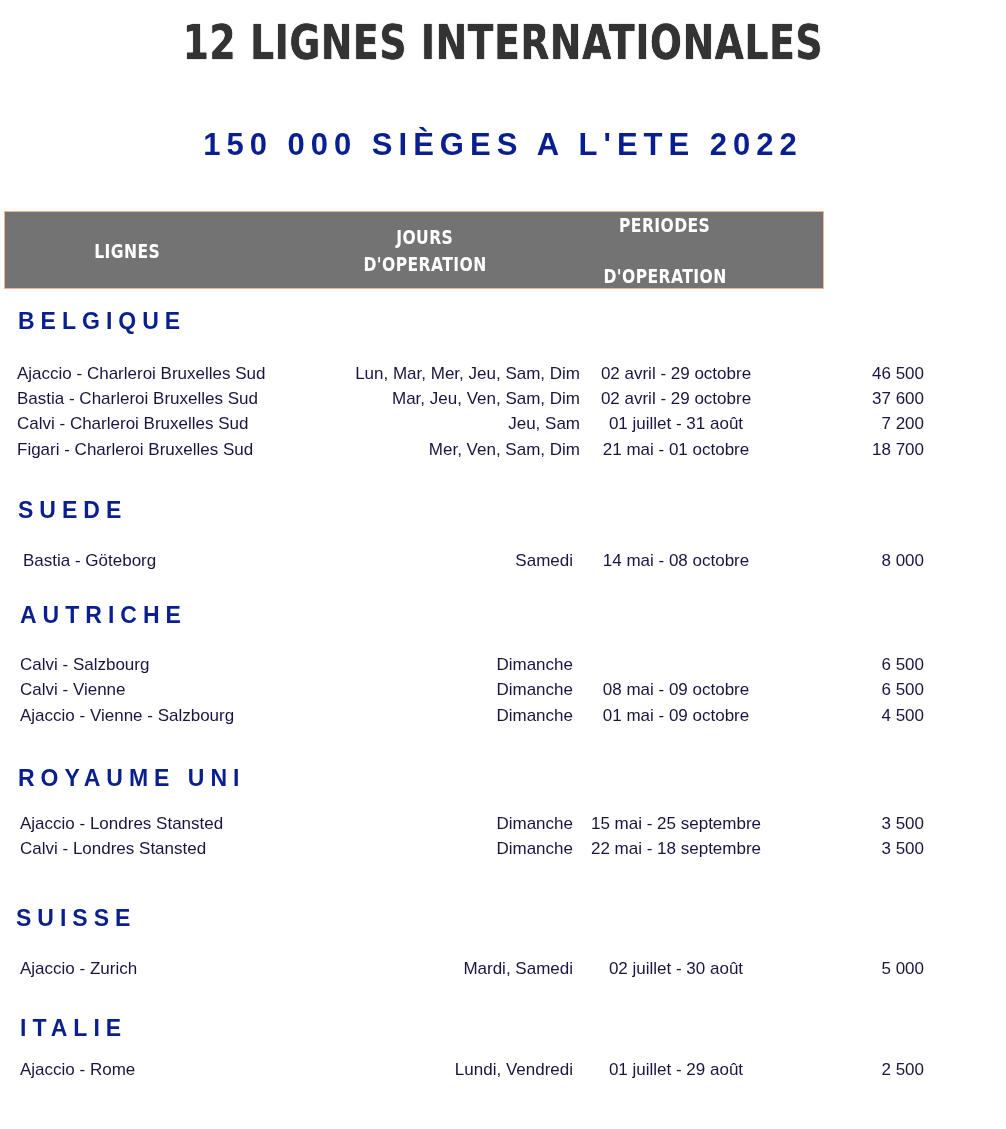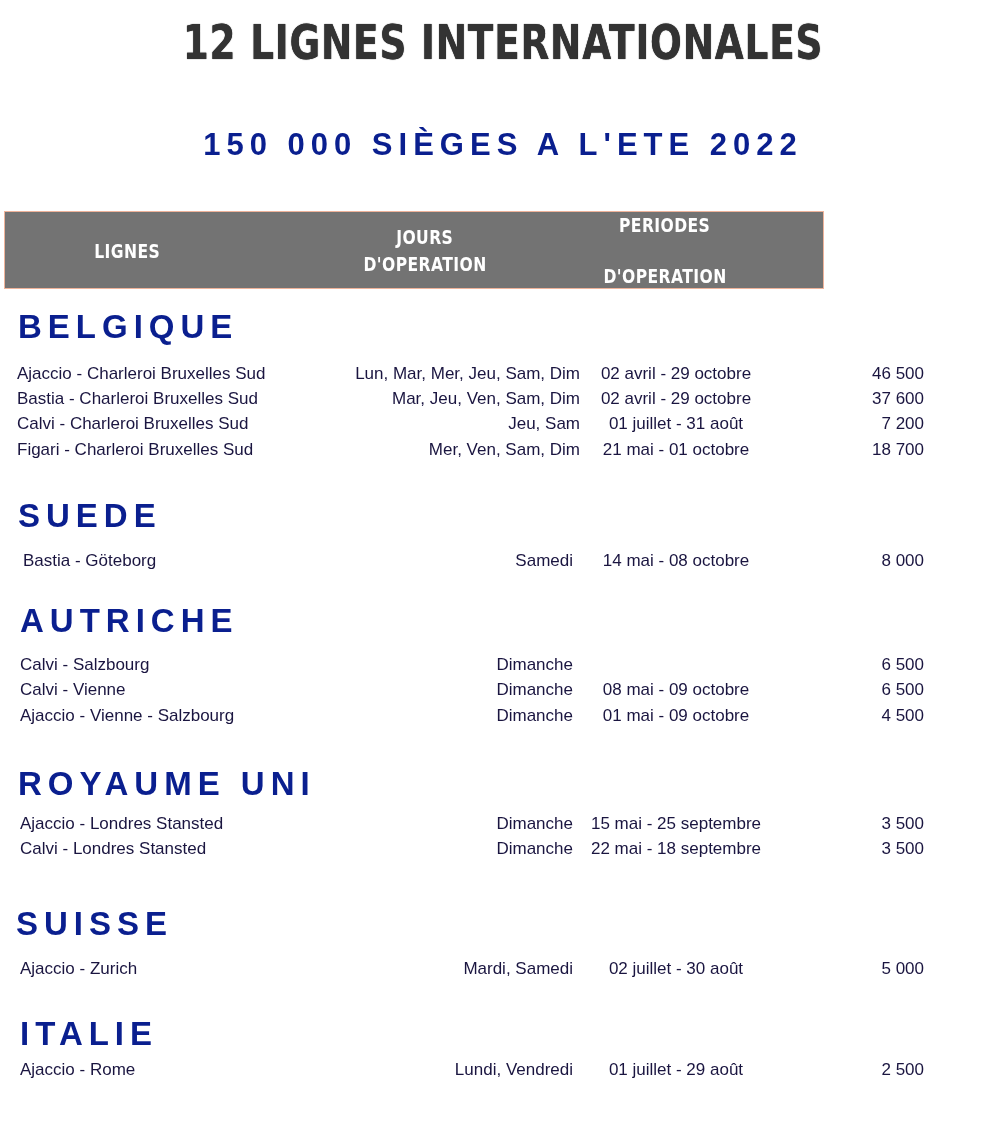--- a/index.html
+++ b/index.html
@@ -31,21 +31,21 @@
     }
     .hcell span { display: block; transform: scaleX(0.82); white-space: nowrap; }
     .h1 { left: 0; width: 245px; }
     .h2 { left: 320px; width: 200px; }
     .h3 { left: 560px; width: 200px; justify-content: space-between; }
     .h4 { left: 800px; width: 200px; }
 
     .country {
       position: absolute; left: 18px;
       font-family: "Liberation Sans", sans-serif; font-weight: bold;
-      font-size: 33px; letter-spacing: 6px; color: #0a1f8f;
+      font-size: 23px; letter-spacing: 6px; color: #0a1f8f;
     }
     .row {
       position: absolute; left: 0; width: 842px; height: 25px;
       font-family: "Liberation Sans", sans-serif; font-size: 17px; color: #1a1540;
     }
     .row .c1 { position: absolute; left: 17px; white-space: nowrap; }
     .row .c2 { position: absolute; left: 300px; width: 280px; text-align: right; white-space: nowrap; }
     .row .c3 { position: absolute; left: 556px; width: 240px; text-align: center; white-space: nowrap; }
     .row .c4 { position: absolute; left: 820px; width: 104px; text-align: right; white-space: nowrap; }
   </style>

